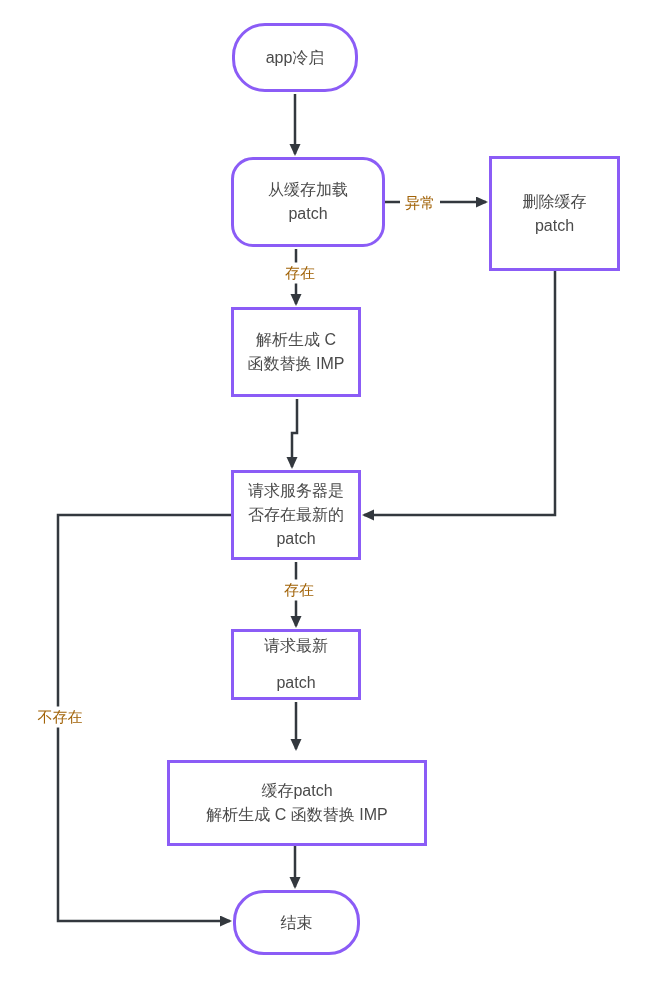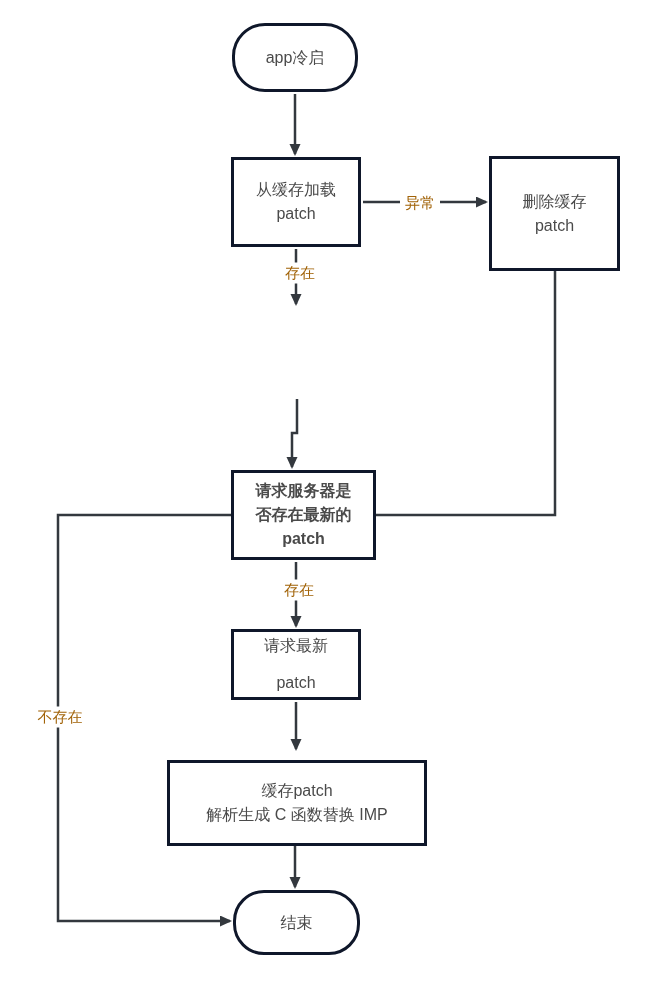--- a/index.html
+++ b/index.html
@@ -17,21 +17,21 @@
   }
   .edges {
     position: absolute;
     left: 0;
     top: 0;
   }
   .node {
     position: absolute;
     box-sizing: border-box;
     background: #ffffff;
-    border: 3px solid #0f172a;
+    border: 3px solid #8b5cf6;
     color: #4a4a4a;
     font-size: 16px;
     line-height: 24px;
     display: flex;
     flex-direction: column;
     align-items: center;
     justify-content: center;
     text-align: right;
   }
   .node.terminator-start { border-radius: 33px; }
@@ -65,32 +65,36 @@
     <path d="M296,562 L296,626" stroke="#33383e" stroke-width="2.5" marker-end="url(#arrow)"></path>
     <path d="M231,515 L58,515 L58,921 L230,921" stroke="#33383e" stroke-width="2.5" marker-end="url(#arrow)"></path>
     <path d="M296,702 L296,749" stroke="#33383e" stroke-width="2.5" marker-end="url(#arrow)"></path>
     <path d="M295,840 L295,887" stroke="#33383e" stroke-width="2.5" marker-end="url(#arrow)"></path>
   </svg>
 
   <div class="node terminator-start" style="left:232px; top:23px; width:126px; height:69px;">
     <span>app冷启</span>
   </div>
 
-  <div class="node" style="left:231px; top:157px; width:130px; height:90px;">
+  <div class="node" style="left:231px; top:157px; width:154px; height:90px;border-radius:22px;">
     <span>从缓存加载</span>
     <span>patch</span>
   </div>
 
   <div class="node" style="left:489px; top:156px; width:131px; height:115px;">
     <span>删除缓存</span>
     <span>patch</span>
   </div>
 
+  <div class="node" style="left:231px; top:307px; width:130px; height:90px;">
+    <span>解析生成 C</span>
+    <span>函数替换 IMP</span>
+  </div>
 
-  <div class="node" style="left:231px; top:470px; width:145px; height:90px;font-weight:bold;">
+  <div class="node" style="left:231px; top:470px; width:130px; height:90px;">
     <span>请求服务器是</span>
     <span>否存在最新的</span>
     <span>patch</span>
   </div>
 
   <div class="node" style="left:231px; top:629px; width:130px; height:71px;gap:13px;">
     <span>请求最新</span>
     <span>patch</span>
   </div>
 

